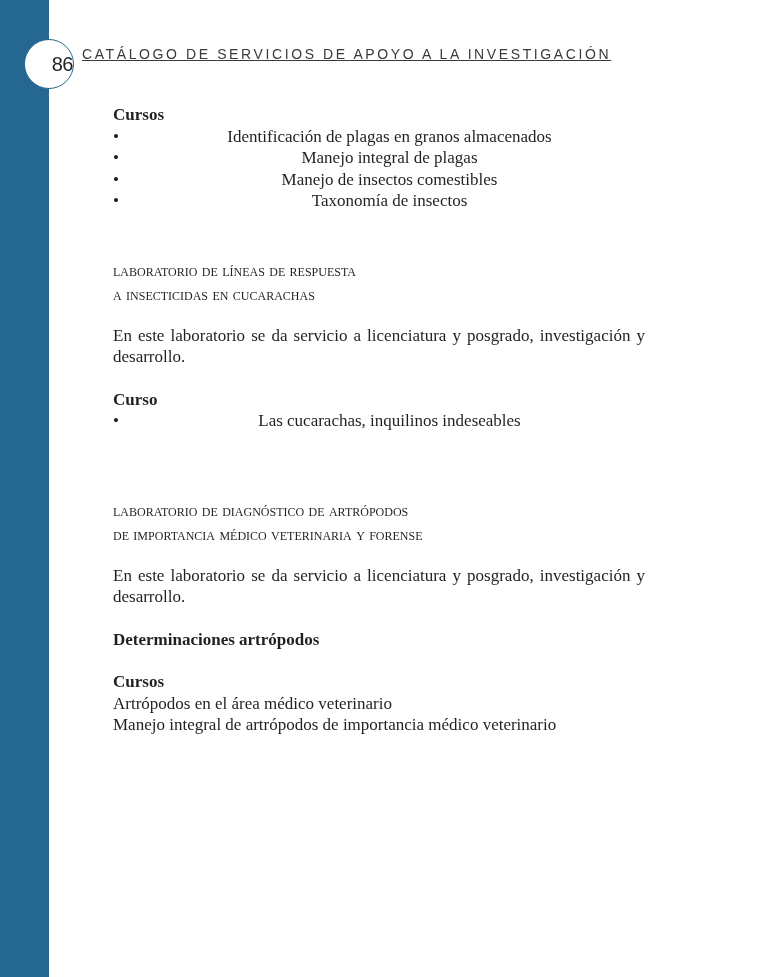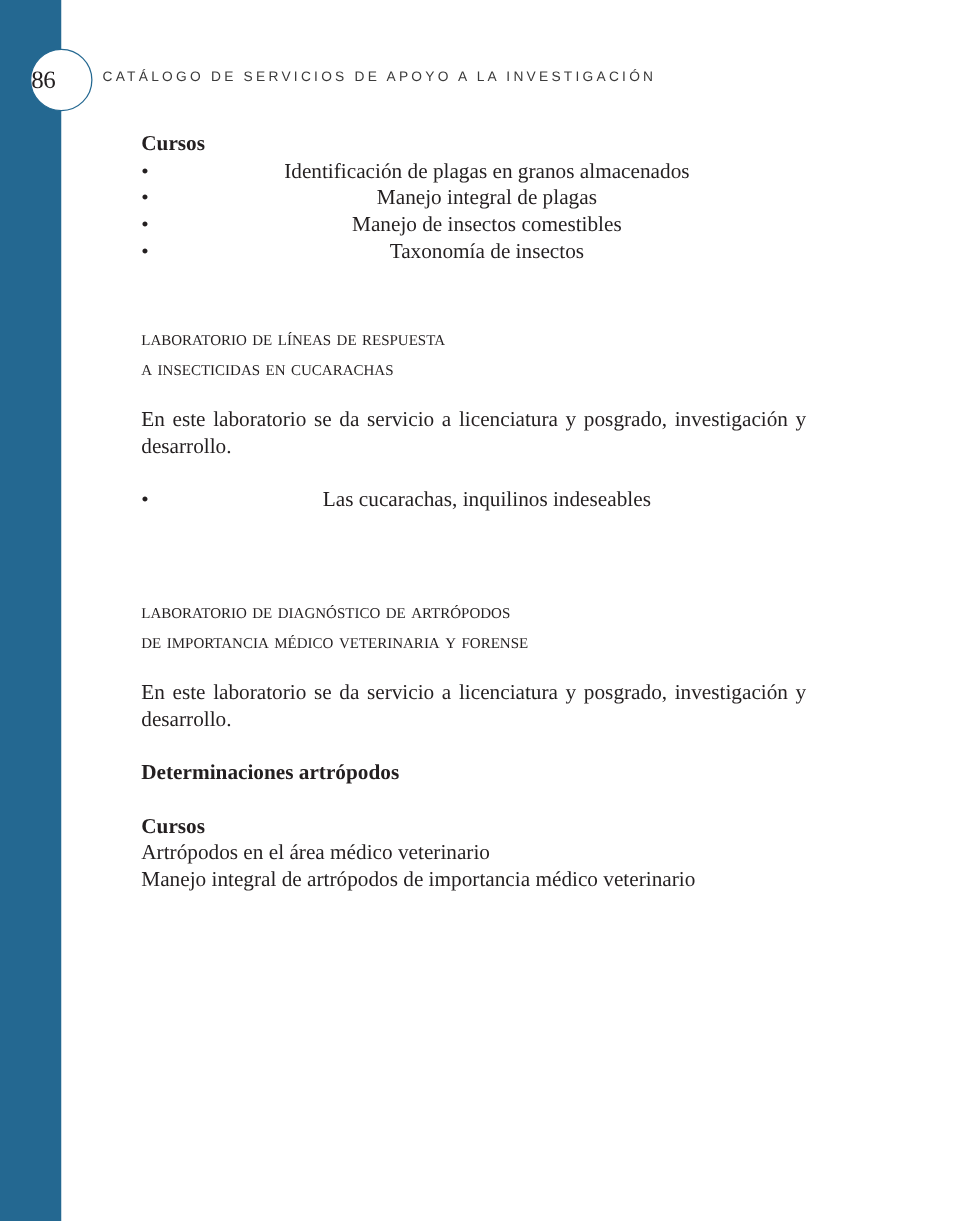--- a/index.html
+++ b/index.html
@@ -9,28 +9,28 @@
     font-family:"Liberation Serif", "DejaVu Serif", serif;
     color:#231f20;
   }
   .sidebar {
     position:absolute; left:0; top:0; width:49px; height:977px;
     background:#246891;
   }
   .page-circle {
     position:absolute; left:24px; top:39px; width:48px; height:48px;
     border-radius:50%; background:#fff; border:1.5px solid #246891;
-    display:flex; align-items:center; justify-content:flex-start;
-    font-family:Liberation Serif, serif;
+    display:flex; align-items:center; justify-content:flex-end;
+    font-family:Liberation Sans, sans-serif;
     font-size:20px; color:#231f20; letter-spacing:-0.5px;
   }
   .running-head {
-    position:absolute; left:82px; top:56px;
+    position:absolute; left:82px; top:46px;
     font-family:"Liberation Sans", "DejaVu Sans", sans-serif;
-    font-size:11px; letter-spacing:2.6px; color:#3a3a3a;
+    font-size:14px; letter-spacing:2.6px; color:#3a3a3a;text-decoration:underline;
   }
   .content {
     position:absolute; left:113px; top:104px; width:532px;
     font-size:17px; line-height:21.5px;
   }
   .label { font-weight:bold; margin:0; }
   ul.bullets { list-style:none; margin:0; padding:0;text-align:center; }
   ul.bullets li { position:relative; padding-left:21px; }
   ul.bullets li::before {
     content:"\2022"; position:absolute; left:0; top:0;
@@ -70,20 +70,21 @@
   <div class="gap-l" style="height:46px"></div>
 
   <section>
     <h2 class="lab-title">
       <span class="title-line">Laboratorio de líneas de respuesta</span>
       <span class="title-line">a insecticidas en cucarachas</span>
     </h2>
     <div class="gap-s" style="height:19px"></div>
     <p class="para">En este laboratorio se da servicio a licenciatura y posgrado, investigación y desarrollo.</p>
     <div class="gap-s"></div>
+    <p class="label">Curso</p>
     <ul class="bullets">
       <li>Las cucarachas, inquilinos indeseables</li>
     </ul>
   </section>
 
   <div class="gap-xl" style="height:66px"></div>
 
   <section>
     <h2 class="lab-title">
       <span class="title-line">Laboratorio de diagnóstico de artrópodos</span>

